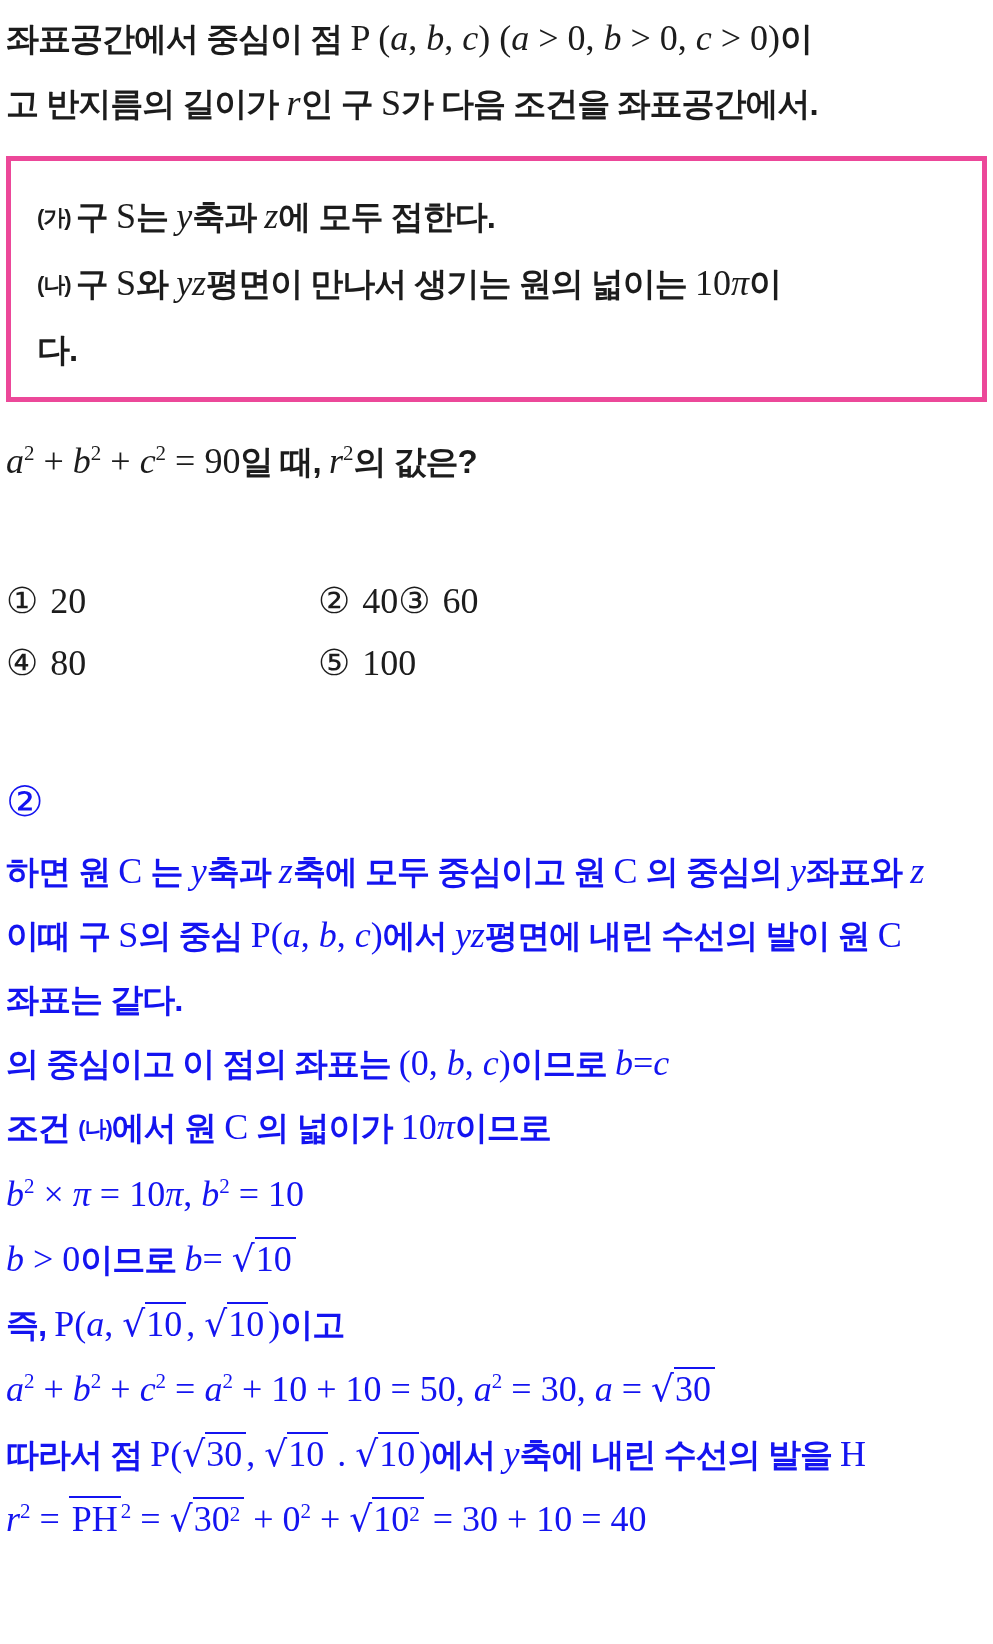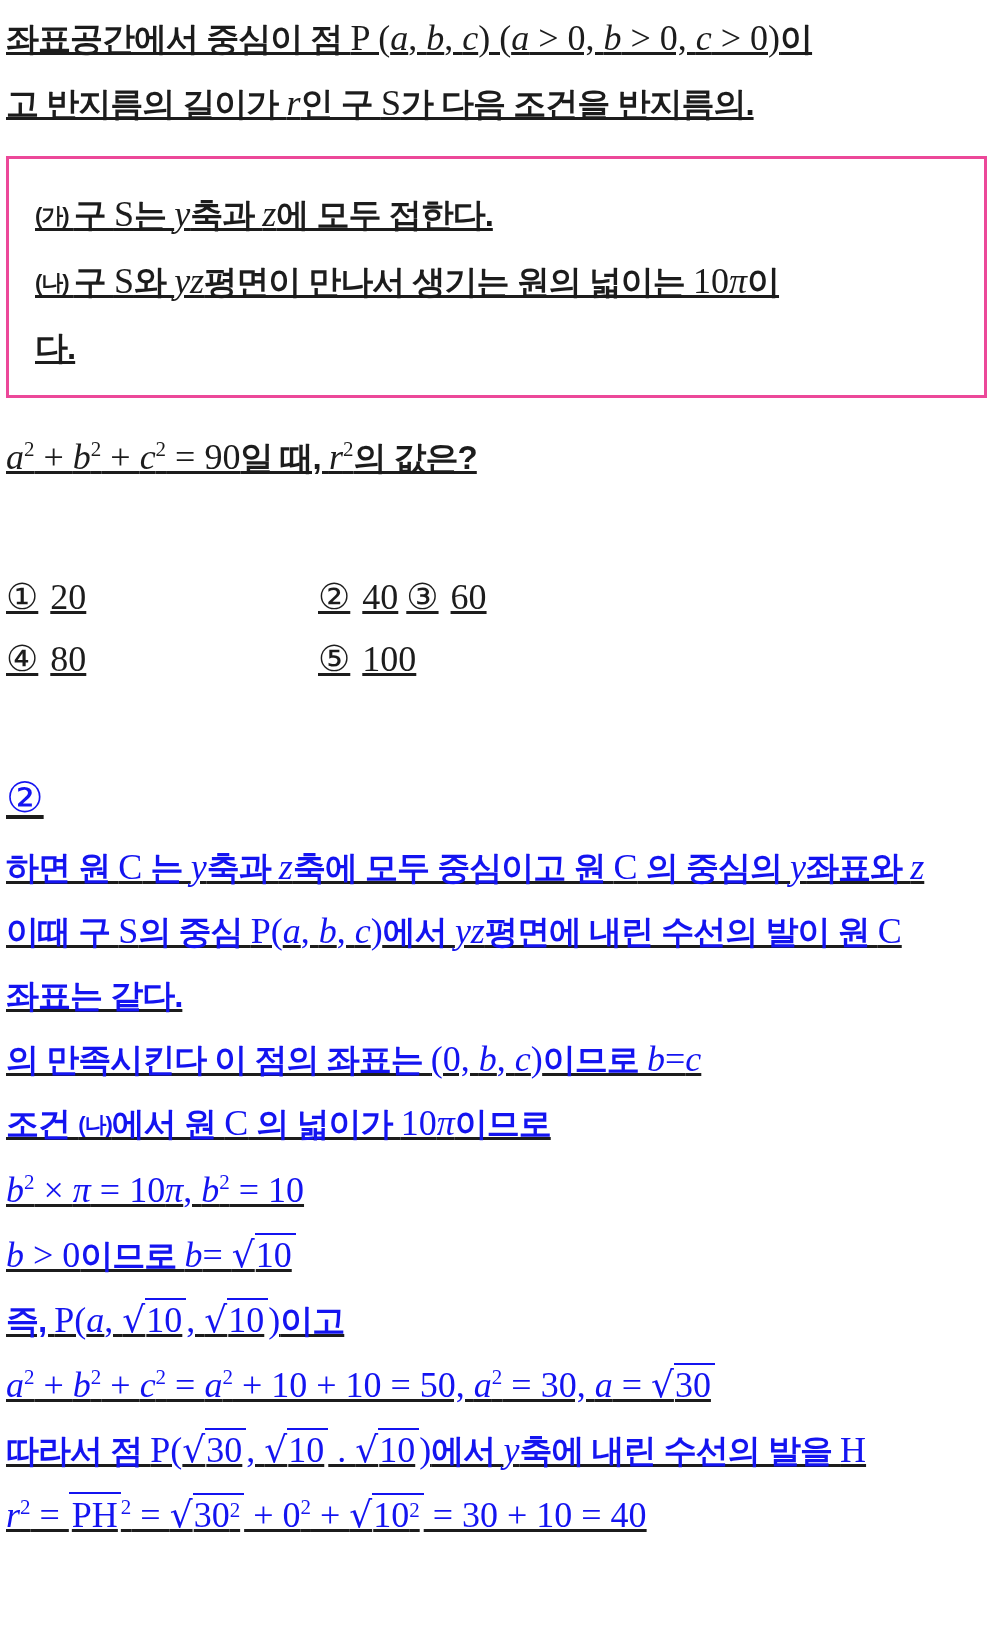--- a/index.html
+++ b/index.html
@@ -1,53 +1,53 @@
 <!DOCTYPE html>
 <html><head>
 <meta charset="utf-8">
 <style>
   html,body{margin:0;padding:0;background:#ffffff;}
   body{width:993px;height:1644px;overflow:hidden;}
-  .page{width:993px;height:1644px;box-sizing:border-box;padding:6px 6px 16px 6px;color:#1c1c1c;text-decoration:underline;}
+  .page{width:993px;height:1644px;box-sizing:border-box;padding:6px 6px 16px 6px;color:#1c1c1c;}
   .line{font-size:33px;line-height:63px;white-space:nowrap;}
   
   .k{font-family:"Liberation Sans","DejaVu Sans",sans-serif;font-weight:700;letter-spacing:-1px;}
   .r{font-family:"Liberation Serif","DejaVu Serif",serif;font-weight:400;font-size:36px;}
   .m{font-family:"Liberation Serif","DejaVu Serif",serif;font-style:italic;font-size:36px;}
   .gn{font-family:"Liberation Sans","DejaVu Sans",sans-serif;font-weight:700;font-size:22px;letter-spacing:-1px;position:relative;top:-3px;}
   .sup{font-family:"Liberation Serif","DejaVu Serif",serif;font-size:21px;position:relative;top:-0.62em;line-height:0;}
   .sqrt{white-space:nowrap;font-family:"Liberation Serif","DejaVu Serif",serif;font-size:36px;}
   .rsign{font-family:"DejaVu Sans",sans-serif;}
   .rbody{border-top:2px solid currentColor;padding:0 4px 0 1px;}
   .rbody .sup{top:-0.5em;}
   .ovl{font-family:"Liberation Serif","DejaVu Serif",serif;font-size:36px;border-top:2px solid currentColor;padding:1px 3px 0 3px;}
   
   .problem .line{line-height:64px;}
-  .cond-box{border:3px solid #ec4899;margin-top:20px;padding:24px 24px 16px 26px;}
+  .cond-box{border:5px solid #ec4899;margin-top:20px;padding:24px 24px 16px 26px;}
   .cond-box .line{line-height:62px;}
   .question{margin-top:28px;}
   .choices{margin-top:76px;display:grid;grid-template-columns:312px auto;
            font-family:"Liberation Serif","DejaVu Serif",serif;font-size:36px;line-height:62px;}
   .choice{white-space:nowrap;}
-  .choice + .choice.joined{margin-left:8px;}
+  .choice + .choice.joined{}
   .choice .num{margin-right:12px;}
   .cell{white-space:nowrap;}
   .solution{color:#1414f0;}
   .answer-mark{margin-top:84px;font-family:"Liberation Serif","DejaVu Serif",serif;font-size:42px;line-height:48px;}
   .solution-body{margin-top:14px;}
   .solution-body .line{line-height:63px;}
 </style>
 </head>
 <body>
 
 <div class="page">
 
   <div class="problem">
     <div class="line"><span class="k">좌표공간에서 중심이 점 </span><span class="r">P (</span><span class="m">a</span><span class="r">,  </span><span class="m">b</span><span class="r">,  </span><span class="m">c</span><span class="r">) (</span><span class="m">a</span><span class="r"> &gt; 0, </span><span class="m">b</span><span class="r"> &gt; 0, </span><span class="m">c</span><span class="r"> &gt; 0)</span><span class="k">이</span></div>
-    <div class="line"><span class="k">고 반지름의 길이가 </span><span class="m">r</span><span class="k">인 구 </span><span class="r">S</span><span class="k">가 다음 조건을 반지름의.</span></div>
+    <div class="line"><span class="k">고 반지름의 길이가 </span><span class="m">r</span><span class="k">인 구 </span><span class="r">S</span><span class="k">가 다음 조건을 좌표공간에서.</span></div>
   </div>
 
   <div class="cond-box">
     <div class="line"><span class="gn">(가) </span><span class="k">구 </span><span class="r">S</span><span class="k">는 </span><span class="m">y</span><span class="k">축과 </span><span class="m">z</span><span class="k">에 모두 접한다.</span></div>
     <div class="line"><span class="gn">(나) </span><span class="k">구 </span><span class="r">S</span><span class="k">와 </span><span class="m">yz</span><span class="k">평면이 만나서 생기는 원의 넓이는 </span><span class="r">10</span><span class="m">π</span><span class="k">이</span></div>
     <div class="line"><span class="k">다.</span></div>
   </div>
 
   <div class="line question"><span class="m">a</span><span class="sup">2</span><span class="r"> + </span><span class="m">b</span><span class="sup">2</span><span class="r"> + </span><span class="m">c</span><span class="sup">2</span><span class="r"> = 90</span><span class="k">일 때, </span><span class="m">r</span><span class="sup">2</span><span class="k">의 값은?</span></div>
 
@@ -65,21 +65,21 @@
       <span class="choice"><span class="num">⑤</span><span>100</span></span>
     </div>
   </div>
 
   <div class="solution">
     <div class="answer-mark">②</div>
     <div class="solution-body">
       <div class="line"><span class="k">하면 원 </span><span class="r">C</span><span class="k"> 는 </span><span class="m">y</span><span class="k">축과 </span><span class="m">z</span><span class="k">축에 모두 중심이고 원 </span><span class="r">C</span><span class="k"> 의 중심의 </span><span class="m">y</span><span class="k">좌표와 </span><span class="m">z</span></div>
       <div class="line"><span class="k">이때 구 </span><span class="r">S</span><span class="k">의 중심 </span><span class="r">P(</span><span class="m">a</span><span class="r">,  </span><span class="m">b</span><span class="r">,  </span><span class="m">c</span><span class="r">)</span><span class="k">에서 </span><span class="m">yz</span><span class="k">평면에 내린 수선의 발이 원 </span><span class="r">C</span></div>
       <div class="line"><span class="k">좌표는 같다.</span></div>
-      <div class="line"><span class="k">의 만족시킨다 이 점의 좌표는 </span><span class="r">(0,  </span><span class="m">b</span><span class="r">,  </span><span class="m">c</span><span class="r">)</span><span class="k">이므로 </span><span class="m">b</span><span class="r">=</span><span class="m">c</span></div>
+      <div class="line"><span class="k">의 중심이고 이 점의 좌표는 </span><span class="r">(0,  </span><span class="m">b</span><span class="r">,  </span><span class="m">c</span><span class="r">)</span><span class="k">이므로 </span><span class="m">b</span><span class="r">=</span><span class="m">c</span></div>
       <div class="line"><span class="k">조건 </span><span class="gn">(나)</span><span class="k">에서 원 </span><span class="r">C</span><span class="k"> 의 넓이가 </span><span class="r">10</span><span class="m">π</span><span class="k">이므로</span></div>
       <div class="line"><span class="m">b</span><span class="sup">2</span><span class="r"> × </span><span class="m">π</span><span class="r"> = 10</span><span class="m">π</span><span class="r">,  </span><span class="m">b</span><span class="sup">2</span><span class="r"> = 10</span></div>
       <div class="line"><span class="m">b</span><span class="r"> &gt; 0</span><span class="k">이므로 </span><span class="m">b</span><span class="r">= </span><span class="sqrt"><span class="rsign">√</span><span class="rbody">10</span></span></div>
       <div class="line"><span class="k">즉, </span><span class="r">P(</span><span class="m">a</span><span class="r">,  </span><span class="sqrt"><span class="rsign">√</span><span class="rbody">10</span></span><span class="r">,  </span><span class="sqrt"><span class="rsign">√</span><span class="rbody">10</span></span><span class="r">)</span><span class="k">이고</span></div>
       <div class="line"><span class="m">a</span><span class="sup">2</span><span class="r"> + </span><span class="m">b</span><span class="sup">2</span><span class="r"> + </span><span class="m">c</span><span class="sup">2</span><span class="r"> = </span><span class="m">a</span><span class="sup">2</span><span class="r"> + 10 + 10 = 50,  </span><span class="m">a</span><span class="sup">2</span><span class="r"> = 30,  </span><span class="m">a</span><span class="r"> = </span><span class="sqrt"><span class="rsign">√</span><span class="rbody">30</span></span></div>
       <div class="line"><span class="k">따라서 점 </span><span class="r">P(</span><span class="sqrt"><span class="rsign">√</span><span class="rbody">30</span></span><span class="r">,  </span><span class="sqrt"><span class="rsign">√</span><span class="rbody">10</span></span><span class="r"> .  </span><span class="sqrt"><span class="rsign">√</span><span class="rbody">10</span></span><span class="r">)</span><span class="k">에서 </span><span class="m">y</span><span class="k">축에 내린 수선의 발을 </span><span class="r">H</span></div>
       <div class="line"><span class="m">r</span><span class="sup">2</span><span class="r"> = </span><span class="ovl">PH</span><span class="sup">2</span><span class="r"> = </span><span class="sqrt"><span class="rsign">√</span><span class="rbody">30<span class="sup">2</span></span></span><span class="r"> + 0</span><span class="sup">2</span><span class="r"> + </span><span class="sqrt"><span class="rsign">√</span><span class="rbody">10<span class="sup">2</span></span></span><span class="r"> = 30 + 10 = 40</span></div>
     </div>
   </div>
 

